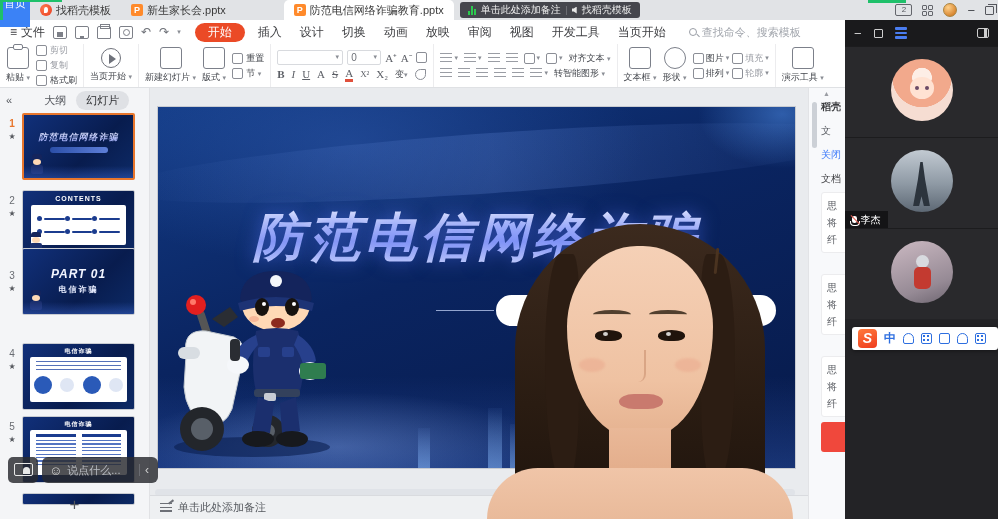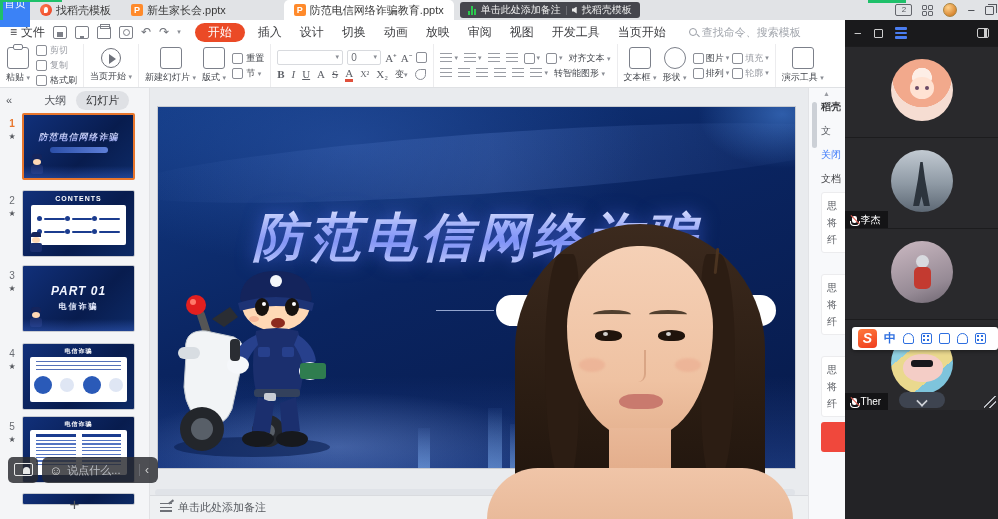--- a/index.html
+++ b/index.html
@@ -491,21 +491,21 @@
     </div>
     <div class="mini-cop">
         <div class="cap"></div>
         <div class="face"></div>
         <div class="bod"></div>
       </div>
   </div>
 
   <div class="tnum" style="top:182px">3</div>
   <div class="tstar" style="top:196px">★</div>
-  <div class="thumb" style="top:177px">
+  <div class="thumb" style="top:160px">
     <div class="part-title">PART 01</div>
     <div class="part-sub">电信诈骗</div>
     <div class="mini-cop">
         <div class="cap"></div>
         <div class="face"></div>
         <div class="bod"></div>
       </div>
     <div class="mini-city"></div>
   </div>
 
@@ -683,29 +683,20 @@
   <div class="m-tile">
     <div class="avatar av-eiffel"></div>
     <div class="m-nametag" style="padding-left:4px">
       <span class="micw micoff"></span>
       <span>李杰</span>
     </div>
   </div>
   <div class="m-tile">
     <div class="avatar av-ultra"></div>
   </div>
-  <div class="m-tile">
-    <div class="avatar av-pig"></div>
-    <div class="m-nametag" style="padding-left:4px;bottom:0">
-      <span class="micw micoff"></span>
-      <span>Ther</span>
-    </div>
-    <div class="m-chev"></div>
-    <div class="resize"></div>
-  </div>
 </div>
 
 <div class="ime">
   <span class="sogou">S</span>
   <span class="ime-zh">中</span>
   <span class="ime-ic r"></span>
   <span class="ime-ic dots"></span>
   <span class="ime-ic"></span>
   <span class="ime-ic r"></span>
   <span class="ime-ic dots"></span>

